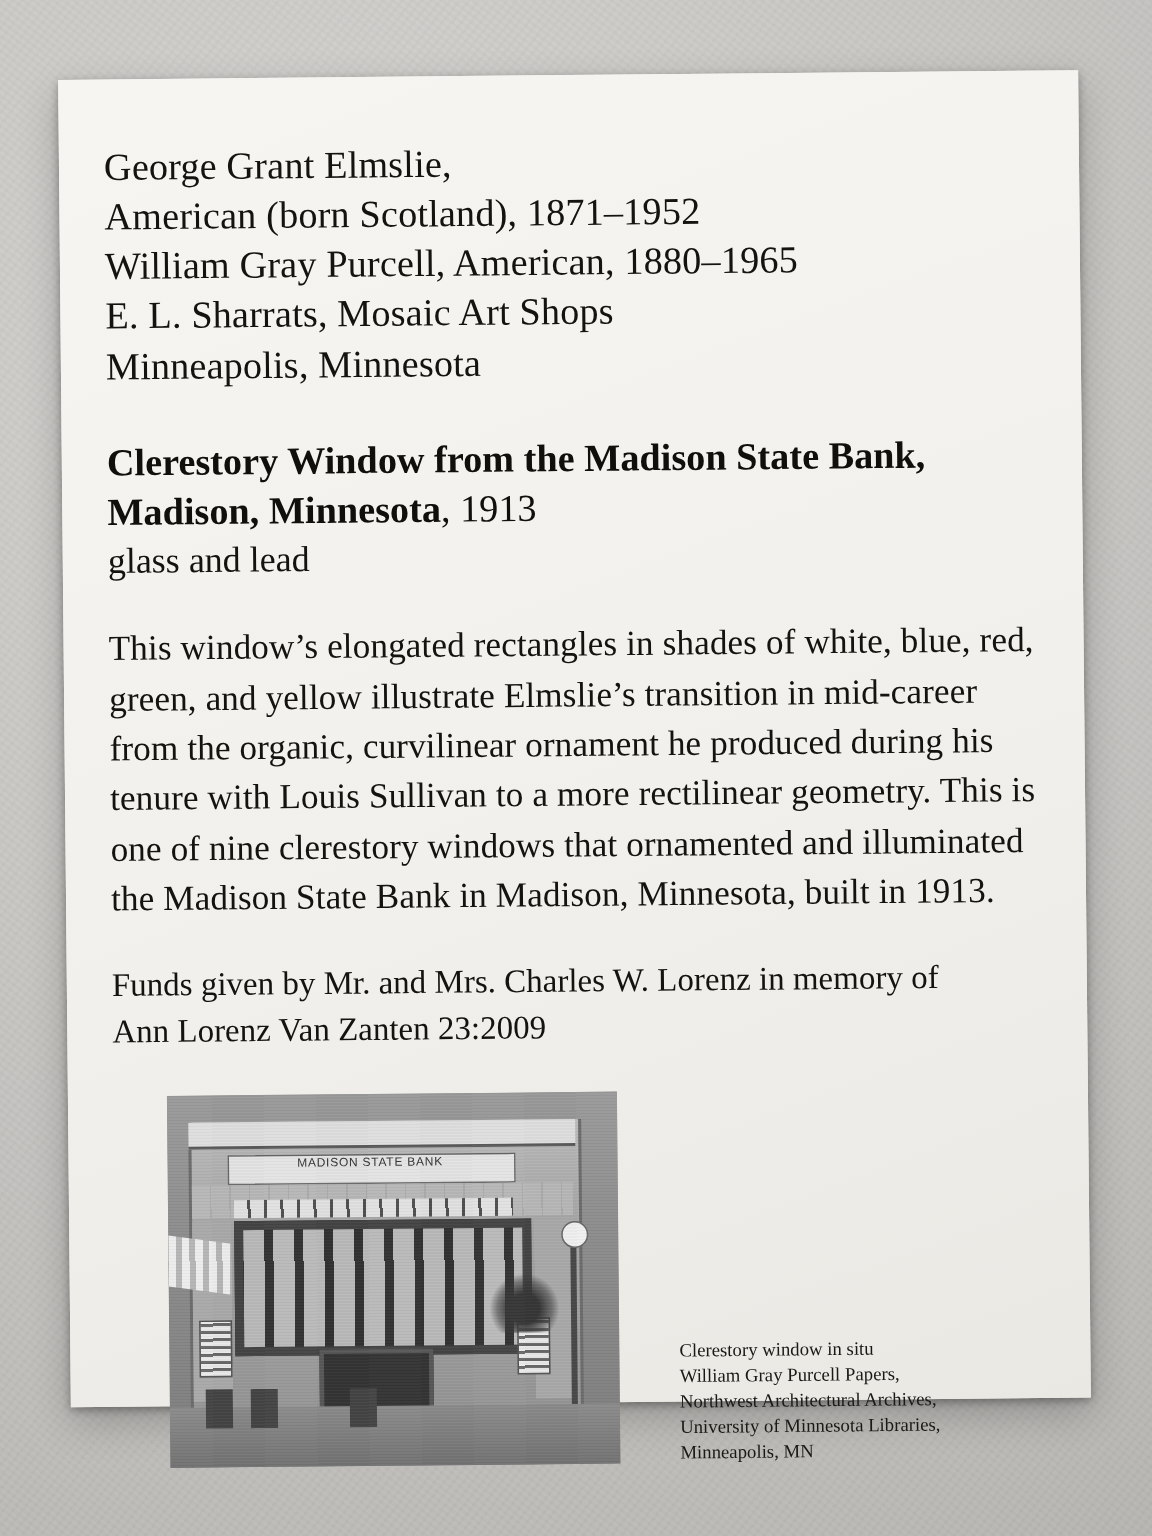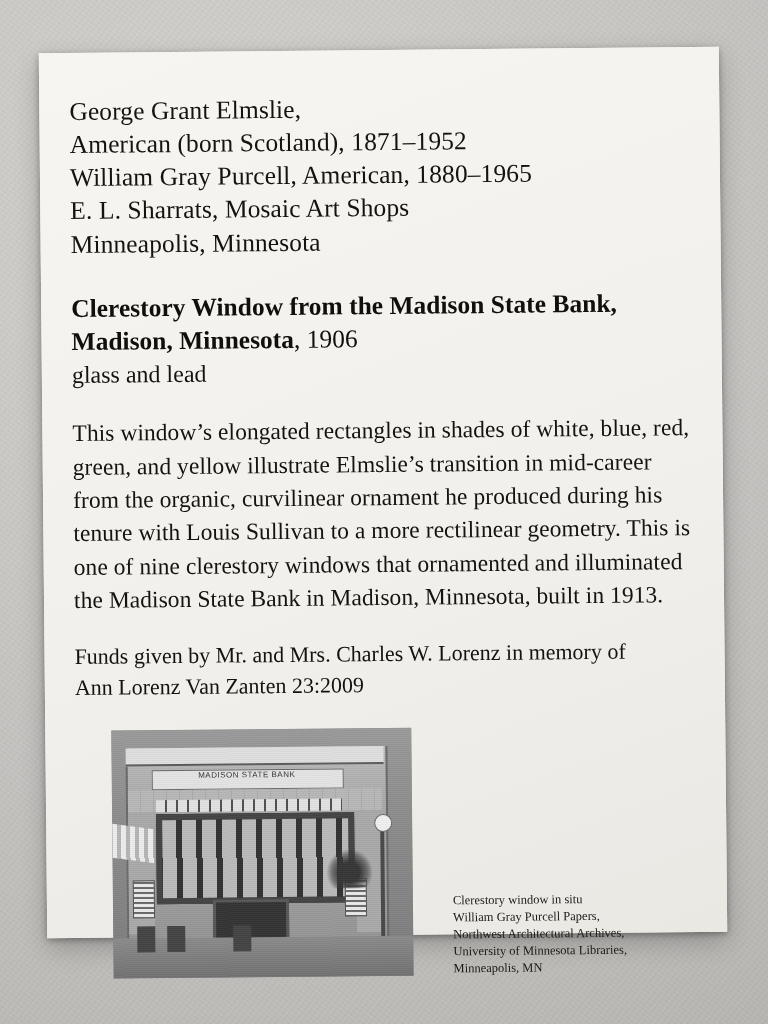--- a/index.html
+++ b/index.html
@@ -235,21 +235,21 @@
       <div class="artist-line">George Grant Elmslie,</div>
       <div class="artist-line">American (born Scotland), 1871–1952</div>
       <div class="artist-line">William Gray Purcell, American, 1880–1965</div>
       <div class="artist-line">E. L. Sharrats, Mosaic Art Shops</div>
       <div class="artist-line">Minneapolis, Minnesota</div>
     </div>
 
     <div class="title-block">
       <div><span class="title-bold">Clerestory Window from the Madison State Bank,</span></div>
       <div>
-        <span class="title-bold">Madison, Minnesota</span><span class="title-year">, </span><span class="title-year">1906</span>
+        <span class="title-bold">Madison, Minnesota</span><span class="title-year">, </span><span class="title-year">1913</span>
       </div>
       <div class="medium">glass and lead</div>
     </div>
 
     <div class="description">This window’s elongated rectangles in shades of white, blue, red, green, and yellow illustrate Elmslie’s transition in mid-career from the organic, curvilinear ornament he produced during his tenure with Louis Sullivan to a more rectilinear geometry. This is one of nine clerestory windows that ornamented and illuminated the Madison State Bank in Madison, Minnesota, built in 1913.</div>
 
     <div class="credit">
       <div>Funds given by Mr. and Mrs. Charles W. Lorenz in memory of</div>
       <div>Ann Lorenz Van Zanten  23:2009</div>
     </div>

